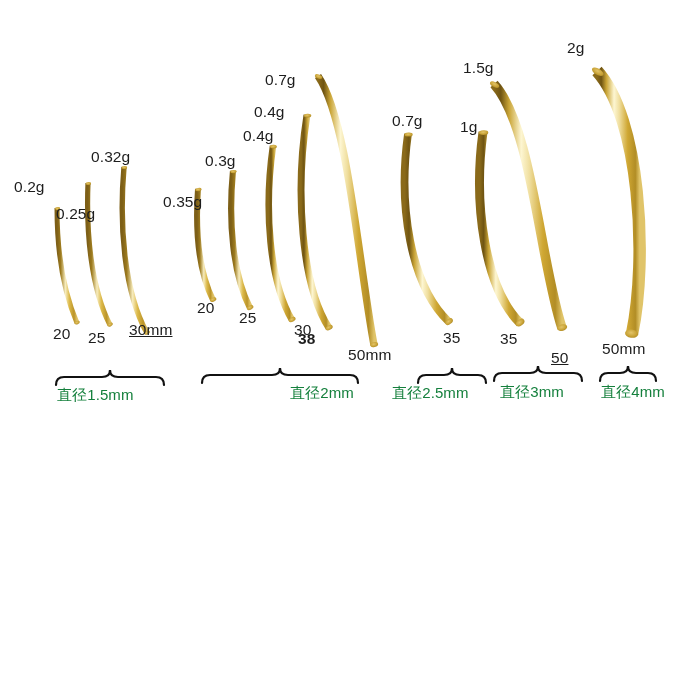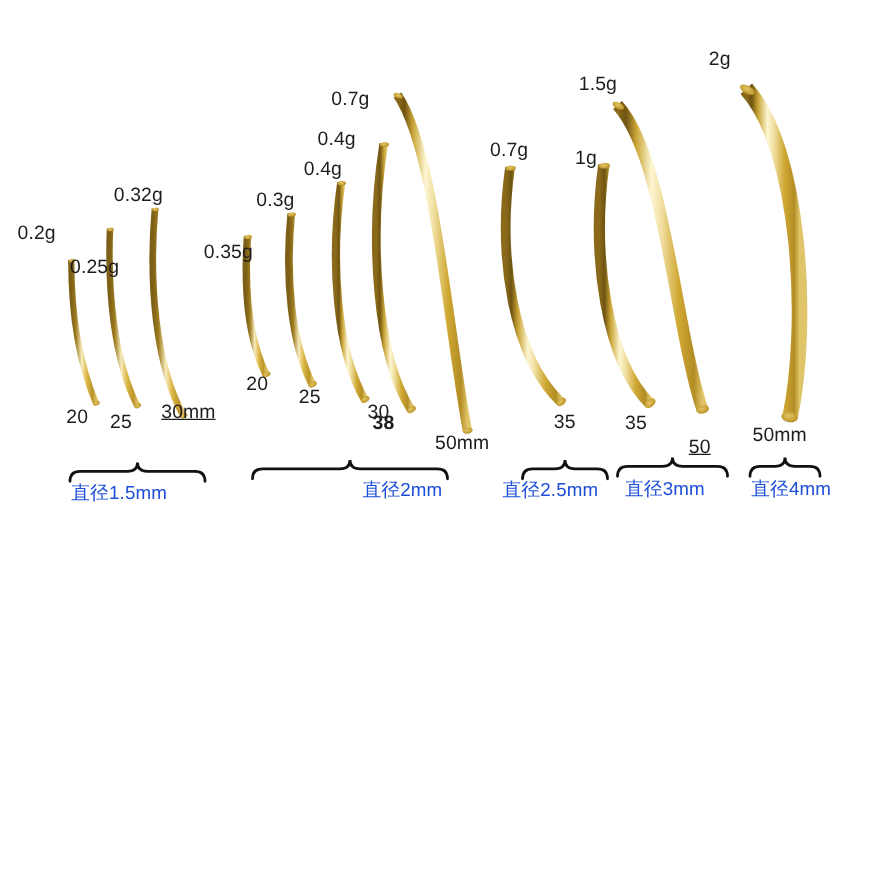--- a/index.html
+++ b/index.html
@@ -15,21 +15,21 @@
   .lbl{
     position:absolute;
     color:#1d1d1d;
     font-size:15.5px;
     line-height:1;
     white-space:nowrap;
     letter-spacing:.1px;
   }
   .lbl.weight{font-size:15.5px;}
   .lbl.len{font-size:15.5px;}
-  .lbl.group{font-size:15px;color:#1d4ed8;}
+  .lbl.group{font-size:15px;color:#15803d;}
 </style>
 </head>
 <body>
 
 <div id="stage">
 
   <svg id="art" viewBox="0 0 700 700">
     <defs>
       <linearGradient id="gold" x1="0" y1="0" x2="1" y2="0">
         <stop offset="0" stop-color="#8a6a1a"></stop>
@@ -159,17 +159,17 @@
 
   <div class="lbl len" style="left:443px; top:330px;">35</div>
 
   <div class="lbl len" style="left:500px; top:331px;">35</div>
   <div class="lbl len" style="left:551px; top:350px;text-decoration:underline;">50</div>
 
   <div class="lbl len" style="left:602px; top:341px;">50mm</div>
 
   <div class="lbl group" style="left:57px;  top:387px;">直径1.5mm</div>
   <div class="lbl group" style="left:243px; top:385px;margin-left:47px;">直径2mm</div>
-  <div class="lbl group" style="left:402px; top:385px;">直径2.5mm</div>
+  <div class="lbl group" style="left:392px; top:385px;">直径2.5mm</div>
   <div class="lbl group" style="left:500px; top:384px;">直径3mm</div>
   <div class="lbl group" style="left:601px; top:384px;">直径4mm</div>
 
 </div>
 
 </body></html>

